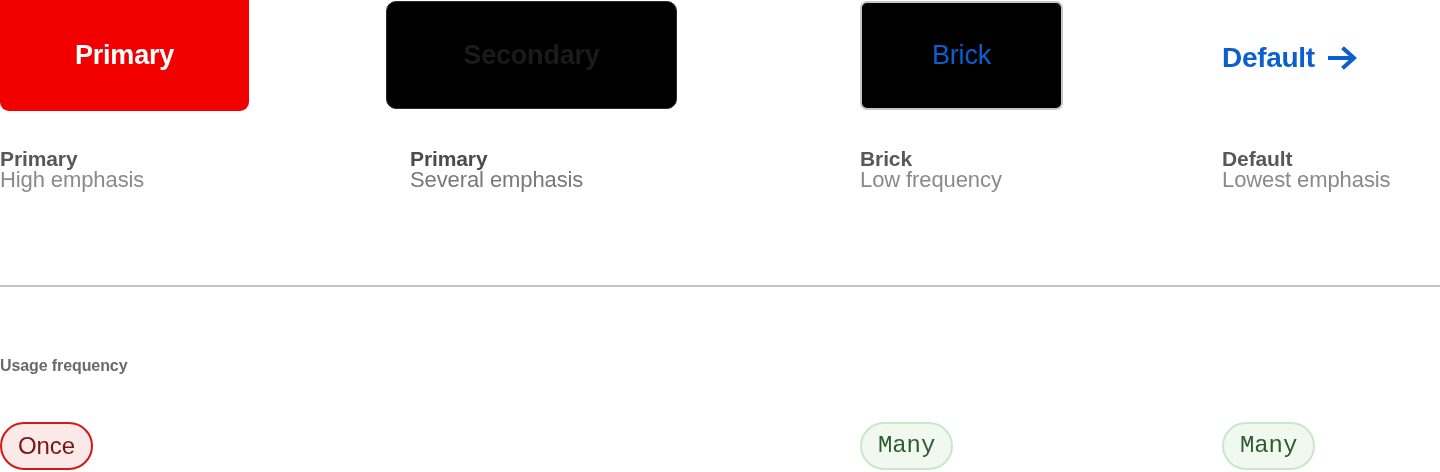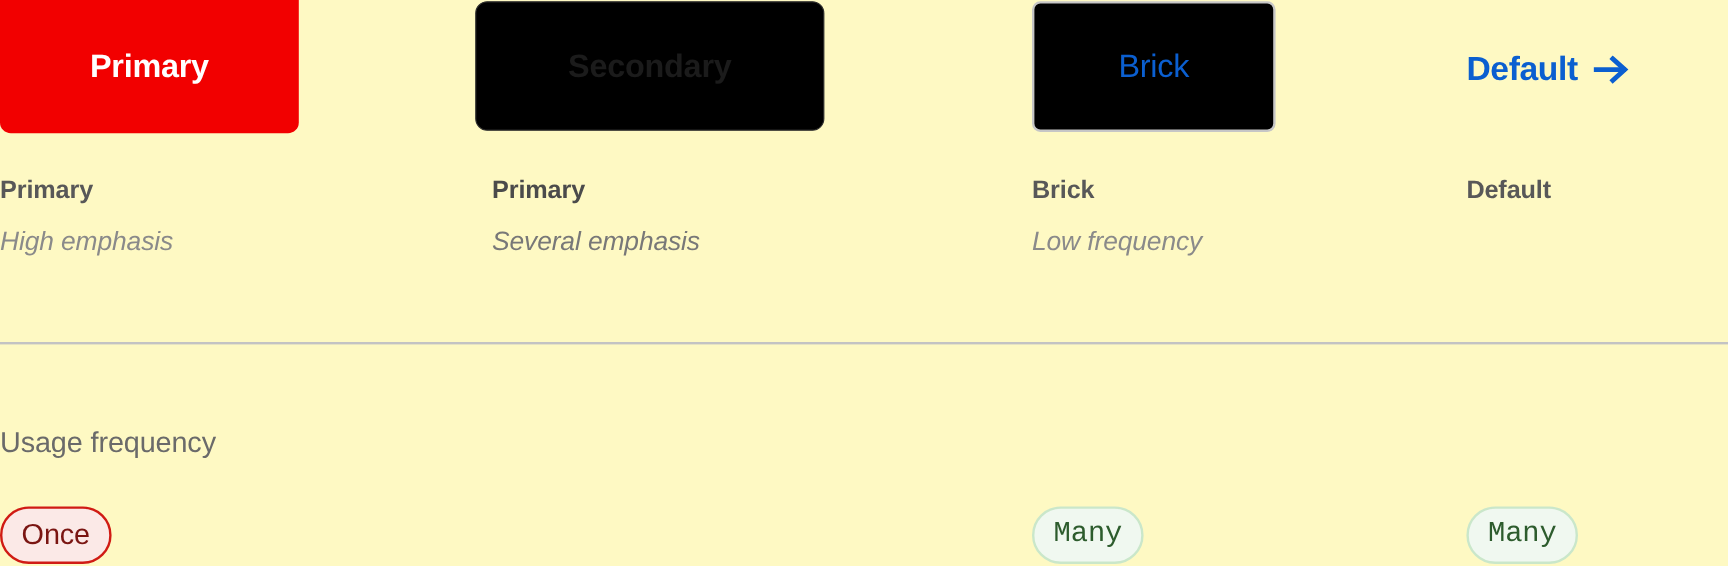--- a/index.html
+++ b/index.html
@@ -13,21 +13,21 @@
     height: 472px;
     overflow: hidden;
     font-family: "Liberation Sans", sans-serif;
     -webkit-font-smoothing: antialiased;
   }
 
   #stage {
     position: relative;
     width: 1440px;
     height: 472px;
-    background: #fef9c3;
+    background: #ffffff;
   }
 
   
   .col { position: absolute; }
   .col-0 { left: 0px; }
   .col-1 { left: 410px; }
   .col-2 { left: 860px; }
   .col-3 { left: 1222px; }
 
   .btn {
@@ -53,21 +53,21 @@
     background: #f20000;
     color: #ffffff;
     font-weight: bold;
     border: 0;
     border-radius: 0 0 9px 9px;
   }
 
   
   .btn-secondary {
     position: absolute;
-    left: 396px;
+    left: 386px;
     top: 1px;
     width: 291px;
     height: 108px;
     background: #000000;
     color: #1b1b1b;
     font-weight: bold;
     border: 1px solid #2b2b2b;
     border-radius: 10px;
   }
 
@@ -114,48 +114,46 @@
   .lbl-title {
     font-size: 21px;
     font-weight: bold;
     color: #585858;
     line-height: 1;
     letter-spacing: -0.1px;
     white-space: nowrap;
   }
   .lbl-title.dim   { color: #4b4b4b; }
   .lbl-sub {
-    margin-top: 21px;
     font-size: 22px;
     font-weight: normal;
     color: #8a8a8a;
     line-height: 1;
     letter-spacing: -0.1px;
     white-space: nowrap;
-    font-style: italic;
   }
   .lbl-sub.dim { color: #787878; }
 
   
   #divider {
     position: absolute;
     left: 0;
     top: 285px;
     width: 1440px;
     height: 2px;
     background: #c3c3c3;
   }
 
   
   #usage-heading {
     position: absolute;
     left: 0px;
     top: 358px;
-    font-size: 24px;
-    font-weight: normal;
+    font-size: 16px;
+    font-weight: bold;
     color: #6a6a6a;
     line-height: 1;
     letter-spacing: -0.1px;
     white-space: nowrap;
   }
 
   .chip-row { top: 422px; text-align: right; }
   .chip {
     box-sizing: border-box;
     display: inline-flex;
@@ -229,20 +227,21 @@
     <div class="lbl-sub dim">Several emphasis</div>
   </div>
 
   <div class="col col-2 label-row">
     <div class="lbl-title">Brick</div>
     <div class="lbl-sub">Low frequency</div>
   </div>
 
   <div class="col col-3 label-row">
     <div class="lbl-title">Default</div>
+    <div class="lbl-sub">Lowest emphasis</div>
   </div>
 
   <div id="divider"></div>
 
   <div id="usage-heading">Usage frequency</div>
 
   <div class="col col-0 chip-row">
     <span class="chip chip-once">Once</span>
   </div>
 

